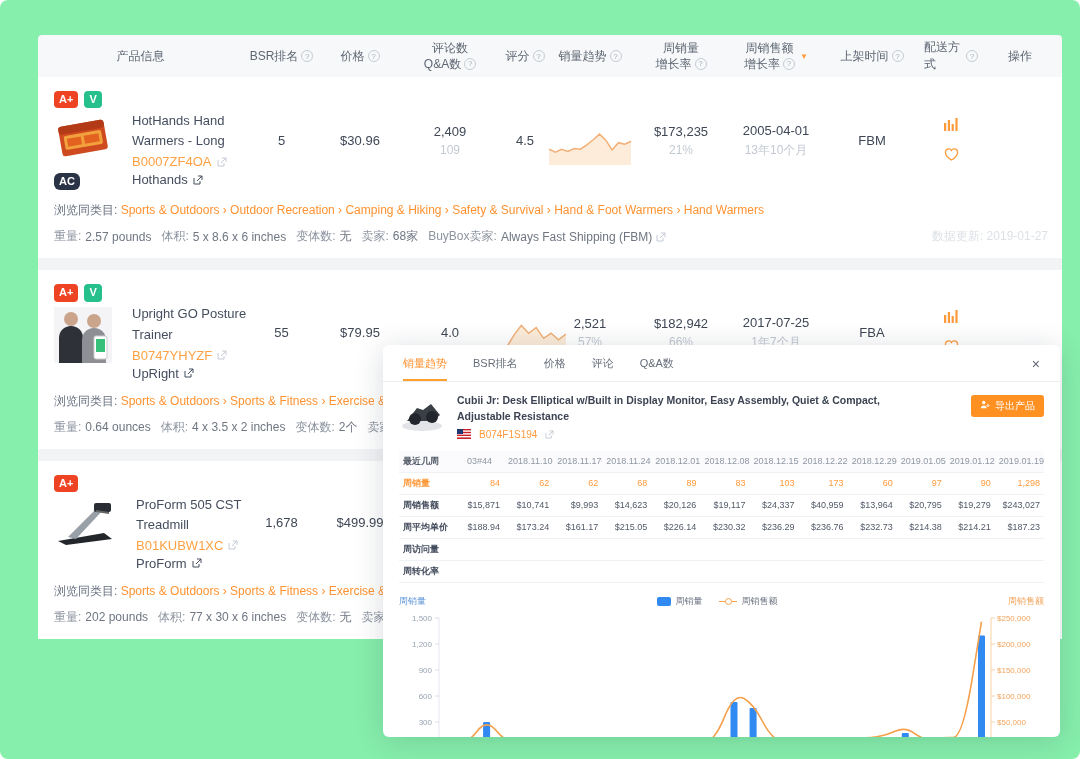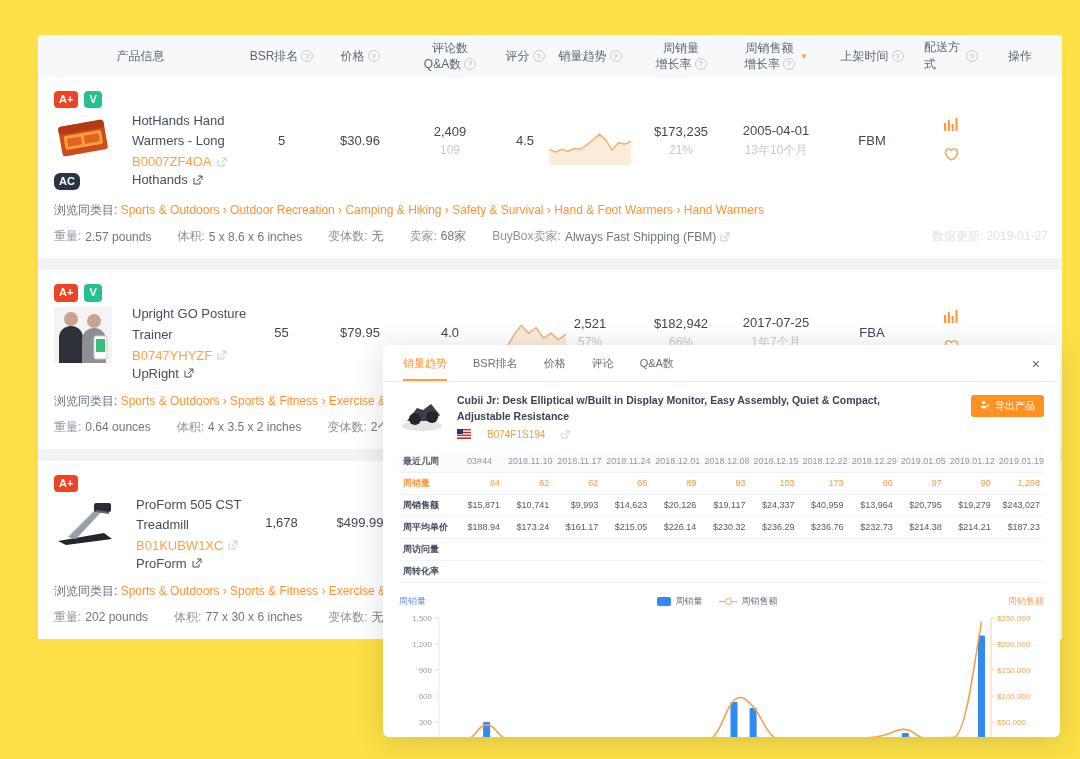--- a/index.html
+++ b/index.html
@@ -1,18 +1,18 @@
 <!DOCTYPE html>
 <html><head>
 <meta charset="utf-8">
 <style>
   * { margin:0; padding:0; box-sizing:border-box; }
   html,body { width:1080px; height:759px; background:#fff; }
   body { font-family:"Liberation Sans","DejaVu Sans",sans-serif; color:#3f4755; overflow:hidden; }
-  .page { position:relative; width:1080px; height:759px; background:#fde047; }
+  .page { position:relative; width:1080px; height:759px; background:#86efac;border-radius:8px; }
   .content { position:absolute; left:38px; top:35px; width:1024px; }
 
   
   .grid { display:grid; grid-template-columns:205px 77px 80px 100px 50px 80px 102px 88px 104px 54px 84px; align-items:center; }
   .thead { height:42px; background:#f7f8fa; border-radius:4px 4px 0 0; font-size:12px; color:#5d6673; }
   .thead .cell { display:flex; align-items:center; justify-content:center; gap:3px; }
   .two { display:flex; flex-direction:column; align-items:center; line-height:1.35; }
   .two .l2 { display:flex; align-items:center; gap:3px; }
   .info { display:inline-flex; align-items:center; justify-content:center; width:12px; height:12px; border:1px solid #c6ccd4; border-radius:50%; font-size:8px; color:#a9b0ba; flex:0 0 auto; }
   .caret { color:#ff9a3c; font-size:8px; margin-left:2px; }
@@ -38,36 +38,36 @@
   .ext { color:#c3c9d2; display:inline-flex; }
   .num { font-size:13px; color:#3f4755; }
   .stack { display:flex; flex-direction:column; align-items:center; }
   .sub { font-size:12px; color:#c3c9d2; margin-top:4px; }
   .ops { flex-direction:column; gap:12px; }
   .spark { display:block; width:82px; height:48px; }
 
   .cat-line { padding:8px 16px 0; font-size:12px; }
   .cat-label { color:#6a7280; }
   .cat-path { color:#ff9231; text-decoration:none; }
-  .meta-line { position:relative; display:flex; gap:26px; padding:9px 16px 13px; font-size:12px; }
+  .meta-line { position:relative; display:flex; gap:10px; padding:9px 16px 13px; font-size:12px; }
   .ml { color:#8d94a0; }
   .mv { color:#6f7682; font-style:normal; font-weight:normal; }
   .mpair { display:flex; align-items:center; gap:4px; }
   .updated { position:absolute; right:14px; color:#dde1e6; }
 
   
   .popup { position:absolute; left:383px; top:345px; width:677px; height:392px; background:#fff; border-radius:6px; box-shadow:0 4px 30px rgba(20,30,50,.16); z-index:5; overflow:hidden; }
   .ptabs { display:flex; align-items:flex-end; gap:26px; padding:0 20px; height:37px; border-bottom:1px solid #ededf1; }
   .ptab { font-size:11px; color:#666d79; padding-bottom:10px; cursor:pointer; }
   .ptab.active { color:#ff9231; border-bottom:2px solid #ffa02e; padding-bottom:8px; }
   .pclose { margin-left:auto; color:#5f6672; font-size:14px; padding-bottom:9px; cursor:pointer; }
   .pprod { display:flex; gap:12px; padding:11px 16px 6px; }
   .pinfo { flex:1; }
   .pptitle { font-size:10.5px; color:#3c4352; font-weight:bold; line-height:1.5; max-width:440px; }
-  .pasin2 { display:flex; align-items:center; gap:16px; margin-top:4px; font-size:10px; color:#ff9a3c; }
+  .pasin2 { display:flex; align-items:center; gap:8px; margin-top:4px; font-size:10px; color:#ff9a3c; }
   .export-btn { background:#ff9022; color:#fff; font-size:10px; border:none; border-radius:3px; height:22px; padding:0 9px; display:flex; align-items:center; gap:5px; align-self:flex-start; margin-top:2px; cursor:pointer; font-family:inherit; }
   .wtable { margin:4px 16px 0; border-collapse:collapse; width:645px; table-layout:fixed; }
   .wtable th, .wtable td { border-bottom:1px solid #f1f2f5; font-size:9px; padding:4px 4px; height:10px; }
   .wtable th { color:#8f97a3; font-weight:normal; text-align:center; background:#fbfbfd; white-space:nowrap; overflow:hidden; }
   .wtable th.corner { text-align:left; color:#525a68; font-weight:bold; width:56px; }
   .wtable td { text-align:right; color:#525a68; white-space:nowrap; }
   .wtable td.lbl { text-align:left; font-weight:bold; color:#434c5c; }
   .wtable tr.hl td { color:#ff9a3c; }
   .chart-head { display:flex; align-items:center; padding:12px 16px 0; }
   .axl-title { font-size:9px; color:#5e95d8; }

